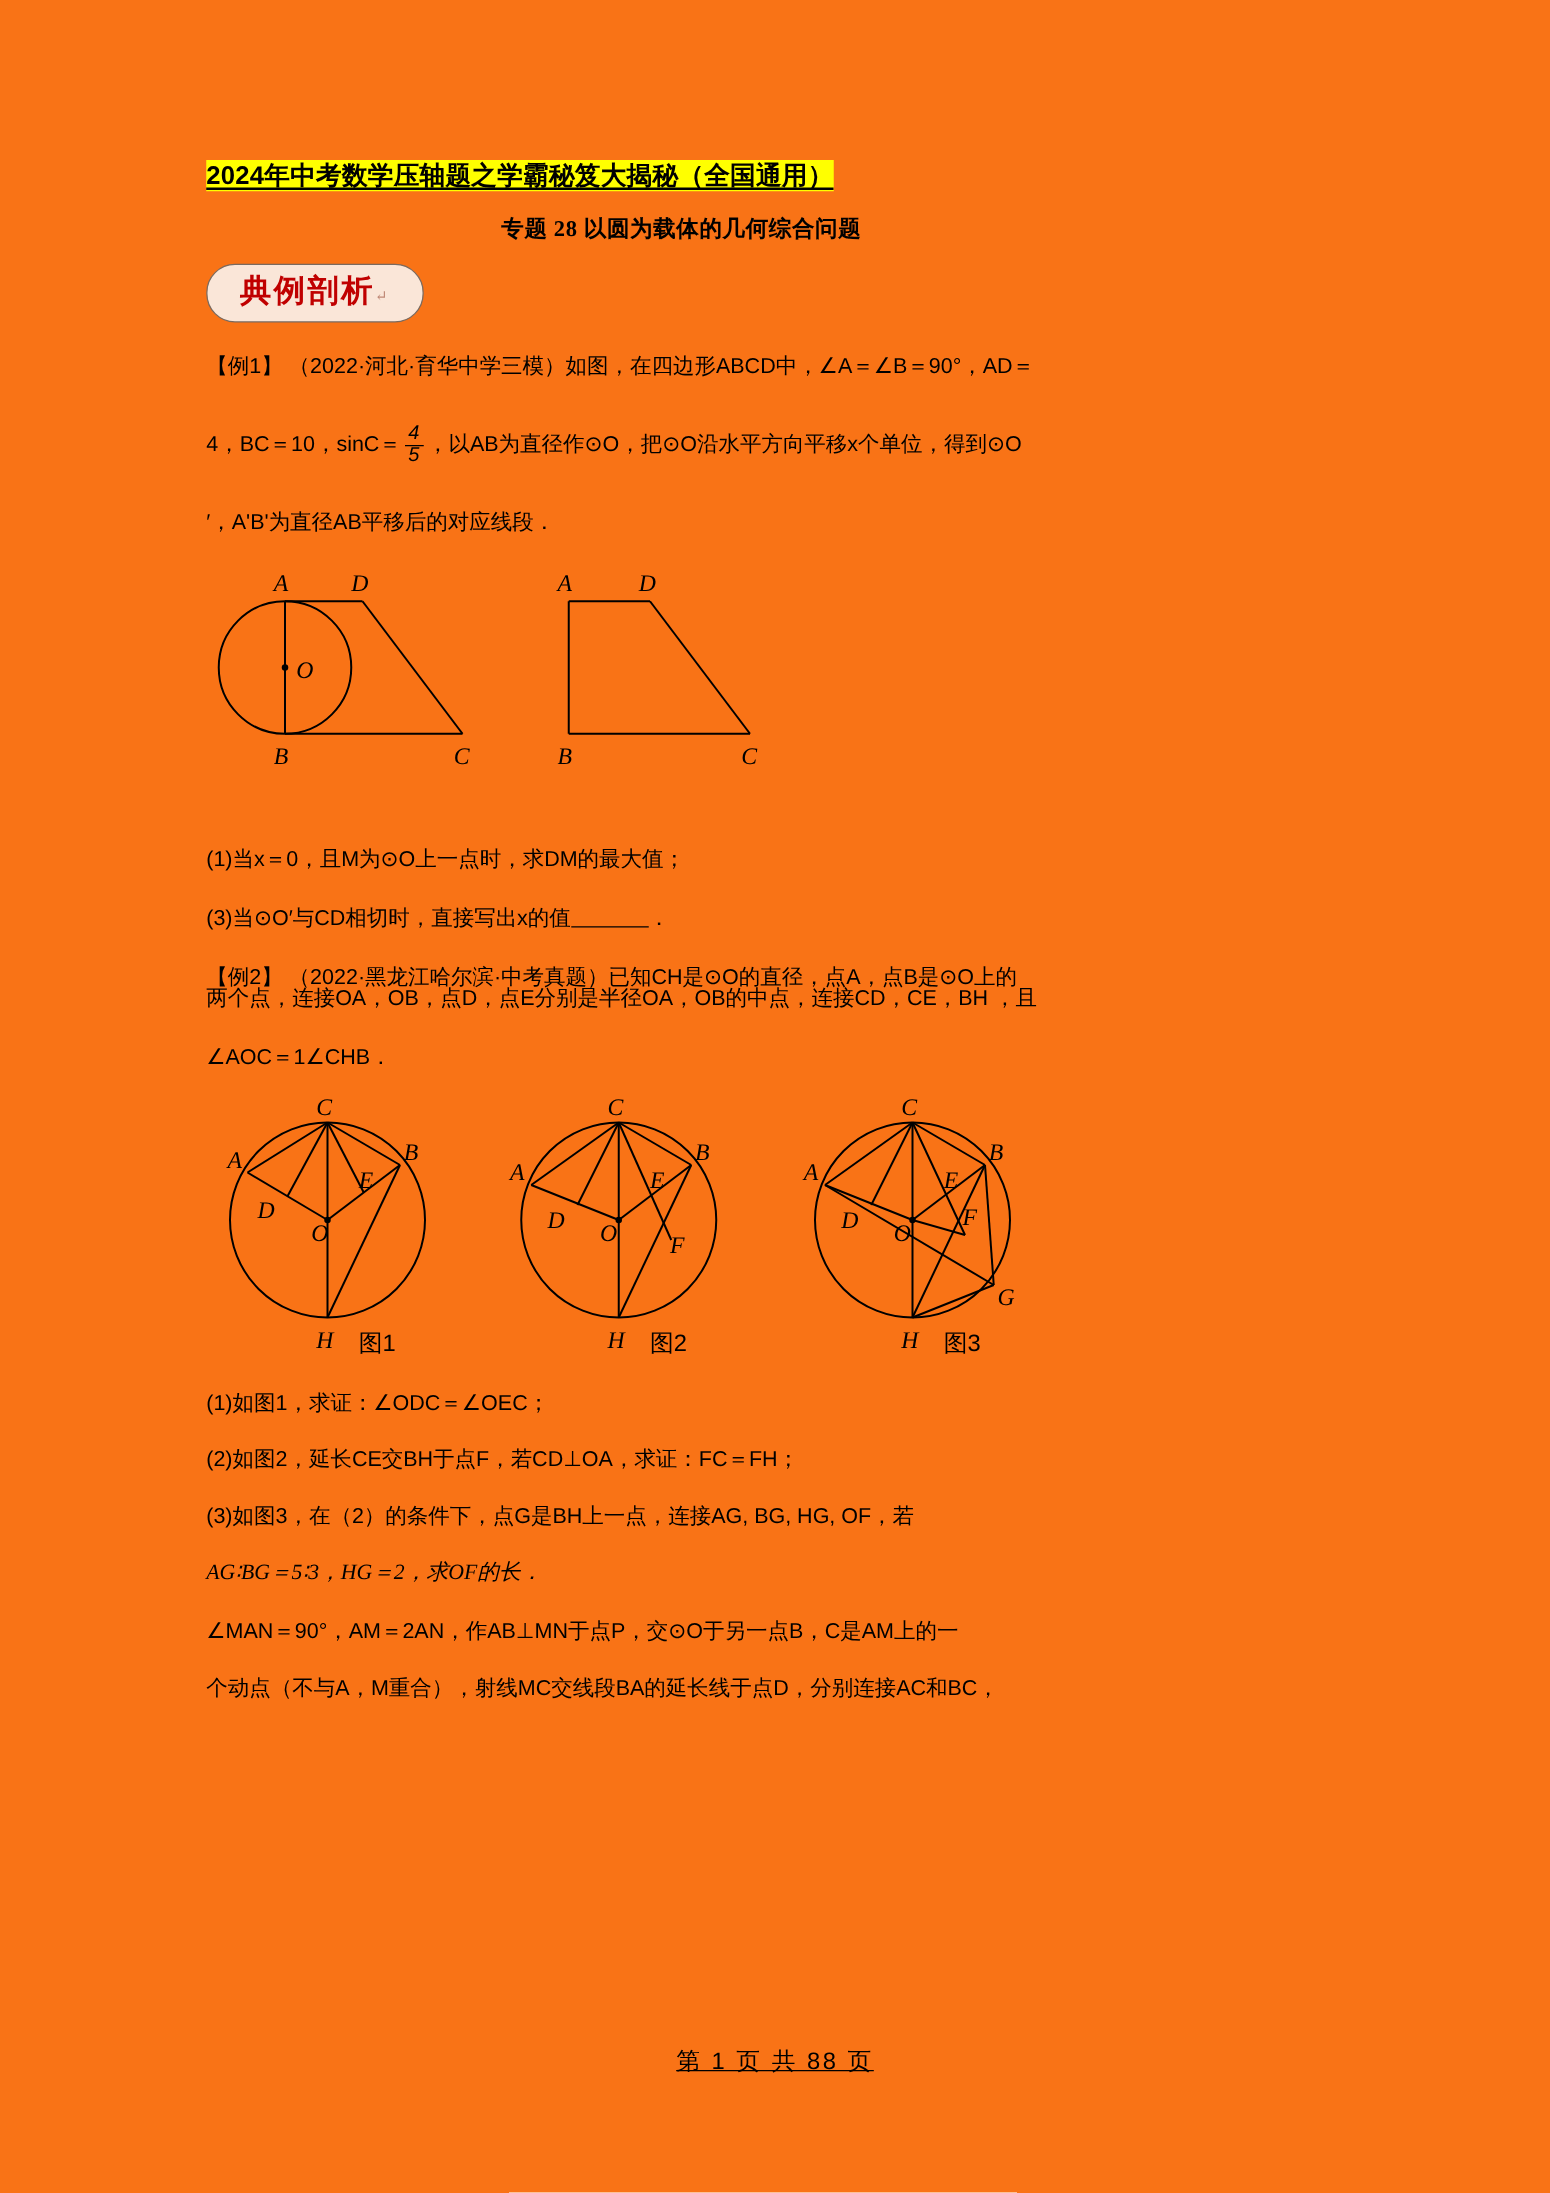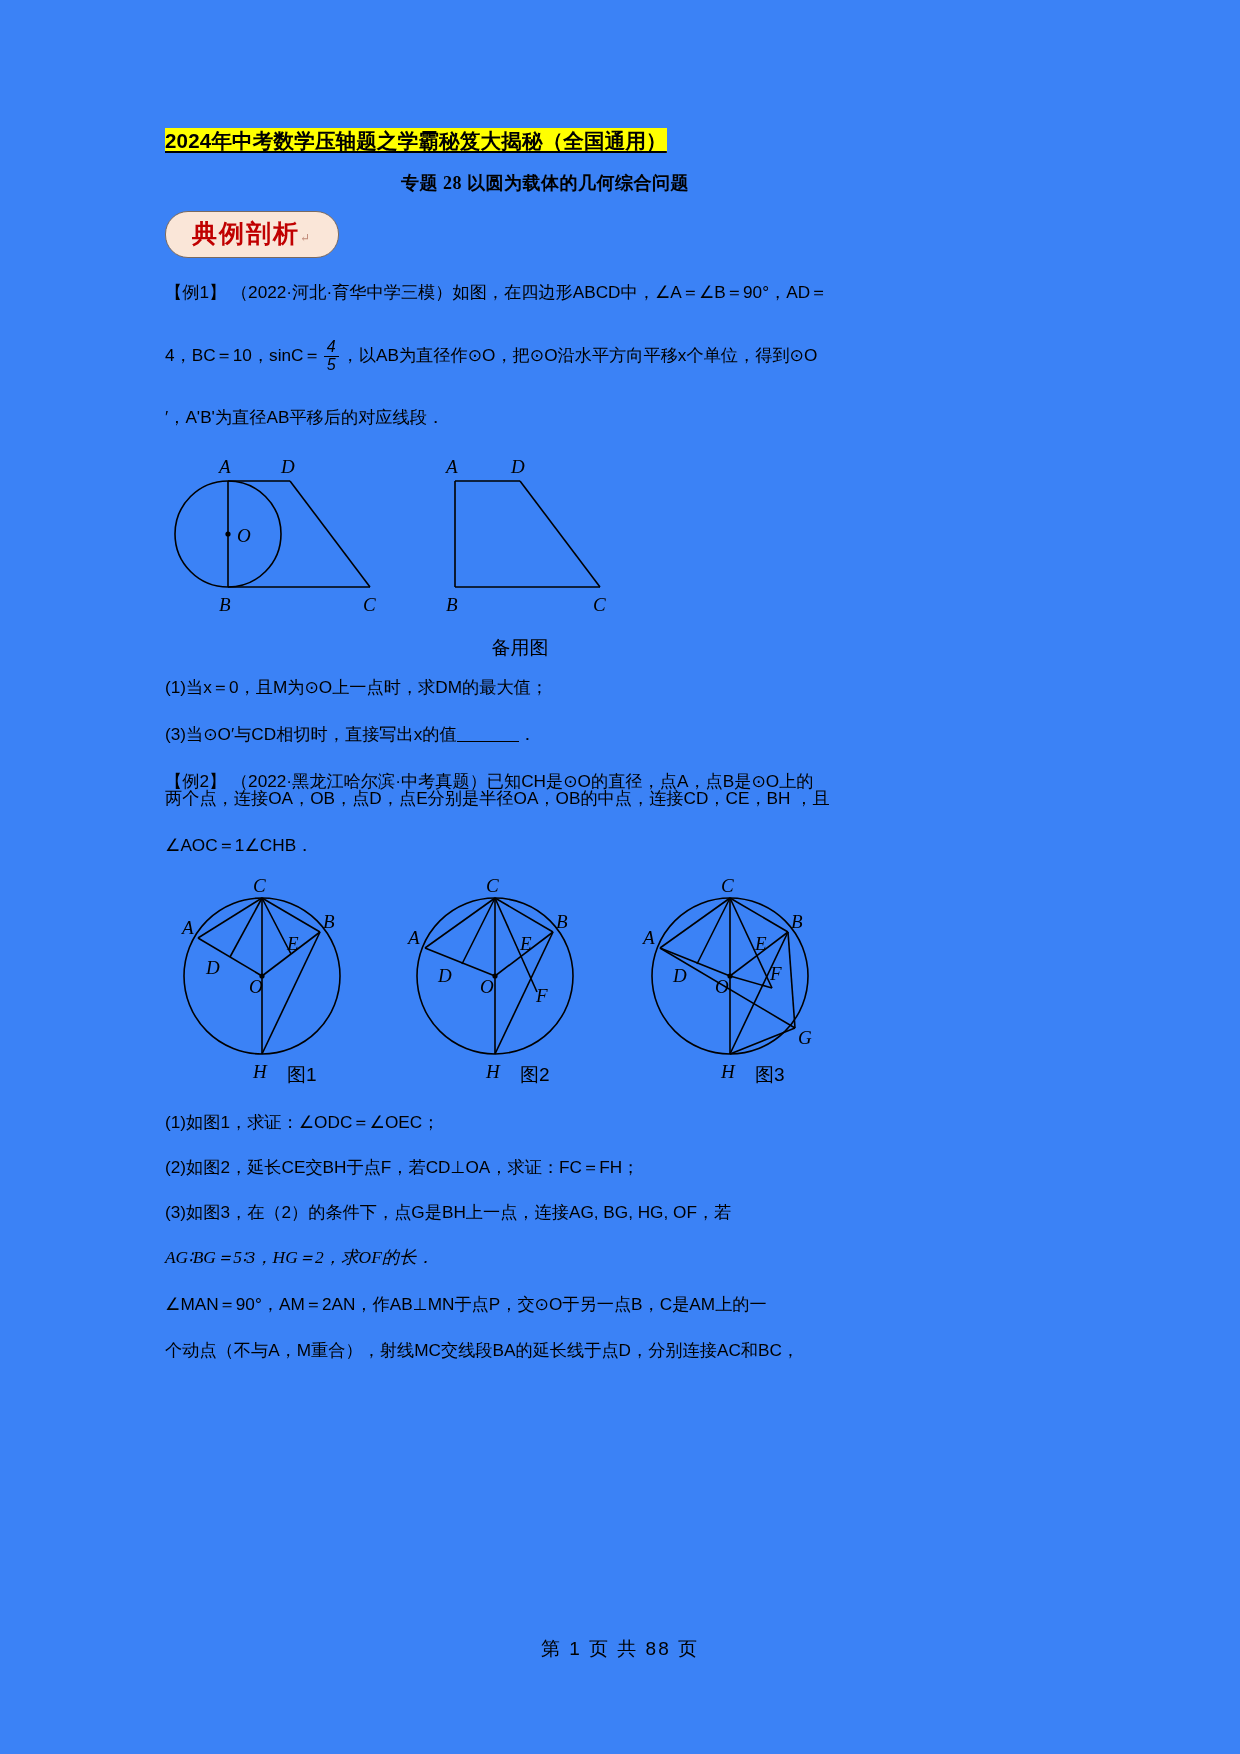--- a/index.html
+++ b/index.html
@@ -9,21 +9,21 @@
   }
   body {
     font-family: "Liberation Serif", "DejaVu Serif", serif;
     color: #000;
   }
   .page {
     position: relative;
     width: 1240px;
     height: 1754px;
     margin: 0 auto;
-    background: #3b82f6;
+    background: #f97316;
     overflow: hidden;
   }
   .content {
     position: absolute;
     left: 165px;
     top: 0;
     width: 790px;
   }
 
   
@@ -114,20 +114,21 @@
   
   .footer {
     position: absolute;
     left: 0;
     right: 0;
     top: 1636px;
     text-align: center;
     font-size: 19px;
     font-family: "Liberation Sans","DejaVu Sans",sans-serif;
     letter-spacing: 2px;
+    text-decoration: underline;
   }
 
   svg text {
     font-family: "Liberation Serif","DejaVu Serif",serif;
     font-style: italic;
     font-size: 19px;
     fill: #000;
   }
   svg text.lbl-cn {
     font-family: "Liberation Sans","DejaVu Sans",sans-serif;
@@ -182,21 +183,20 @@
           <line x1="290" y1="32" x2="290" y2="138" stroke="#000" stroke-width="1.6"></line>
           <line x1="290" y1="32" x2="355" y2="32" stroke="#000" stroke-width="1.6"></line>
           <line x1="355" y1="32" x2="435" y2="138" stroke="#000" stroke-width="1.6"></line>
           <line x1="290" y1="138" x2="435" y2="138" stroke="#000" stroke-width="1.6"></line>
           <text x="281" y="24">A</text>
           <text x="346" y="24">D</text>
           <text x="281" y="162">B</text>
           <text x="428" y="162">C</text>
         </g>
       </svg>
-      <div class="fig-caption" style="width:420px;margin-left:145px;margin-top:-18px;">备用图</div>
     </div>
 
     <div class="para" style="margin-top:30px;">
       <span class="ln cn" style="line-height:1.0;">(1)当x＝0，且M为⊙O上一点时，求DM的最大值；</span>
       <span class="ln cn" style="margin-top:28px;line-height:1.0;">
         <span>(3)当⊙O′与CD相切时，直接写出x的值</span><span class="blank-line"></span><span>．</span>
       </span>
     </div>
 
     <div class="para" style="margin-top:30px;">

